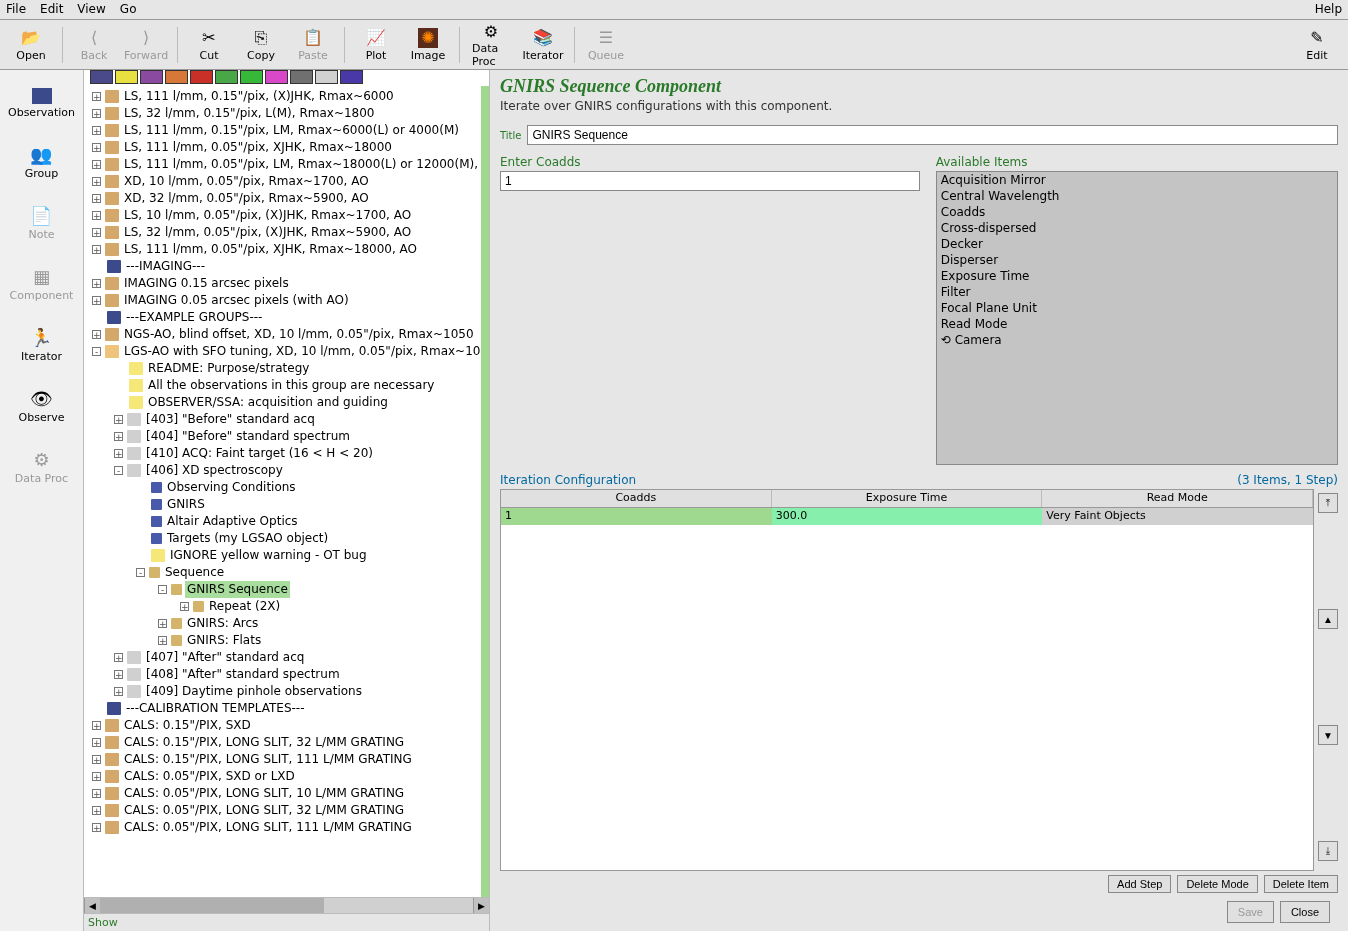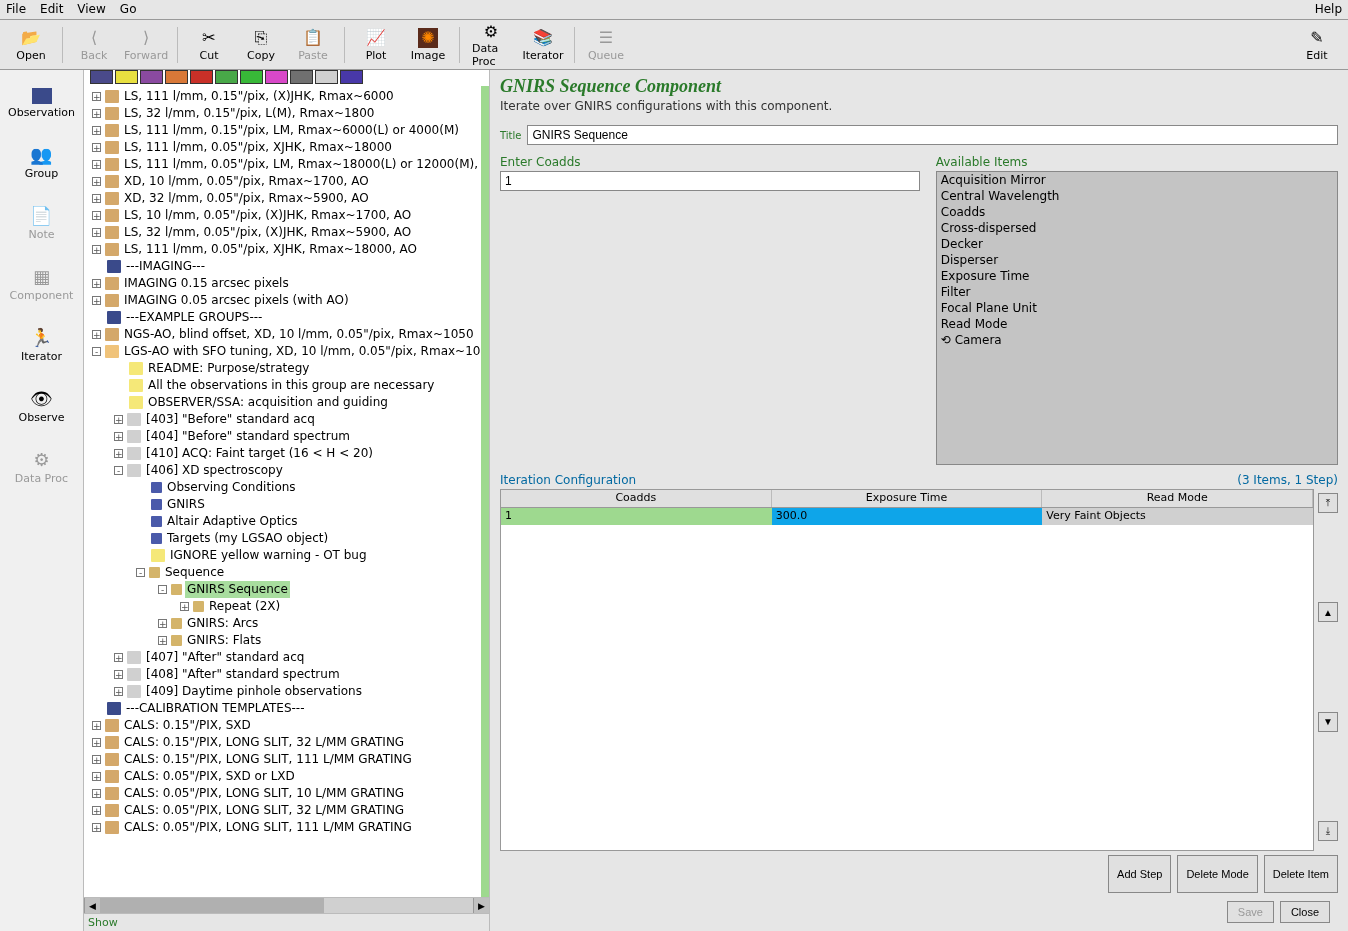--- a/index.html
+++ b/index.html
@@ -144,21 +144,21 @@
 .tablearea { flex:1; border:1px solid #999; background:#fff; display:flex; flex-direction:column;}
 .thead { display:flex; background:#e0e0e0; border-bottom:1px solid #999; height:18px;}
 .thead .th { flex:1; text-align:center; border-right:1px solid #bbb; font-size:11px; padding-top:1px;}
 .tbody .tr { display:flex; height:17px; font-size:11px;}
 .tbody .tr.sel { background:#a8dd9e;}
 .tbody .tr.alt { background:#d4d4d4;}
 .tbody .td { flex:1; padding:1px 4px; border-right:1px solid transparent;}
 .sidectrl { width:24px; display:flex; flex-direction:column; justify-content:space-between; padding:4px 0 4px 4px;}
 .sidectrl button { width:20px; height:20px; border:1px solid #888; background:#e0e0e0; font-size:10px; margin-bottom:6px;}
 .btnrow { display:flex; justify-content:flex-end; gap:6px; padding:4px 0;}
-.btnrow button { border:1px solid #888; background:#e0e0e0; padding:2px 8px; font-size:11px; height:38px;}
+.btnrow button { border:1px solid #888; background:#e0e0e0; padding:2px 8px; font-size:11px; height:18px;}
 .footer { display:flex; justify-content:flex-end; gap:6px; padding:4px 8px; border-top:0;}
 .footer button { border:1px solid #888; background:#e0e0e0; padding:2px 10px; font-size:11px; height:22px;}
 .footer button.disabled { color:#999;}
 </style>
 </head>
 <body>
 
 <div class="menubar">
   <div class="left">
     <span>File</span>
@@ -562,21 +562,21 @@
     <div class="tablewrap">
       <div class="tablearea">
         <div class="thead" id="thead">
             <div class="th">Coadds</div>
             <div class="th">Exposure Time</div>
             <div class="th">Read Mode</div>
           </div>
         <div class="tbody" id="tbody">
             <div class="tr sel">
               <div class="td" style="background: rgb(158, 217, 143);">1</div>
-              <div class="td" style="background: #0ea5e9;">300.0</div>
+              <div class="td" style="background: #86efac;">300.0</div>
               <div class="td" style="background: rgb(208, 208, 208);">Very Faint Objects</div>
             </div>
             <div class="tr alt" style="height: 0px;"></div>
           </div>
       </div>
       <div class="sidectrl">
         <div><button>⤒</button></div>
         <div><button>▲</button></div>
         <div><button>▼</button></div>
         <div><button>⤓</button></div>

